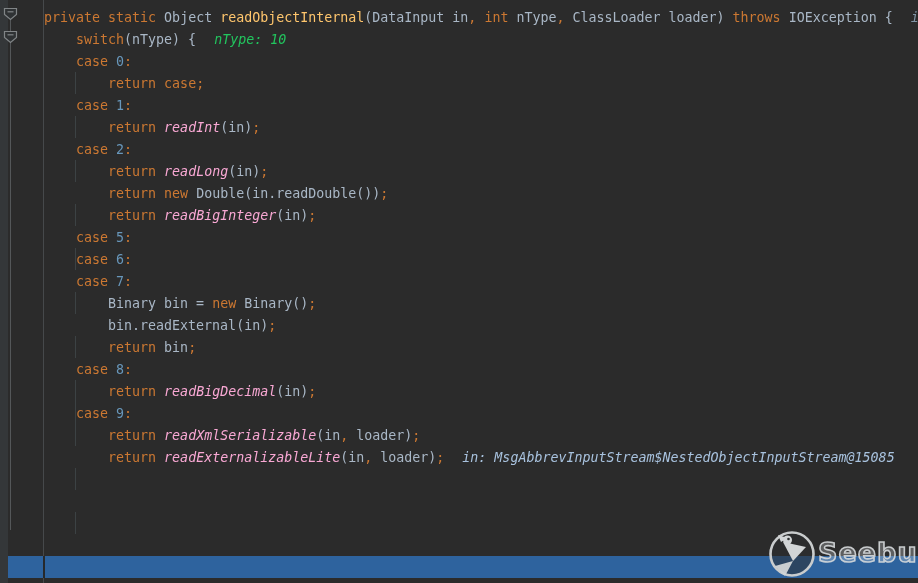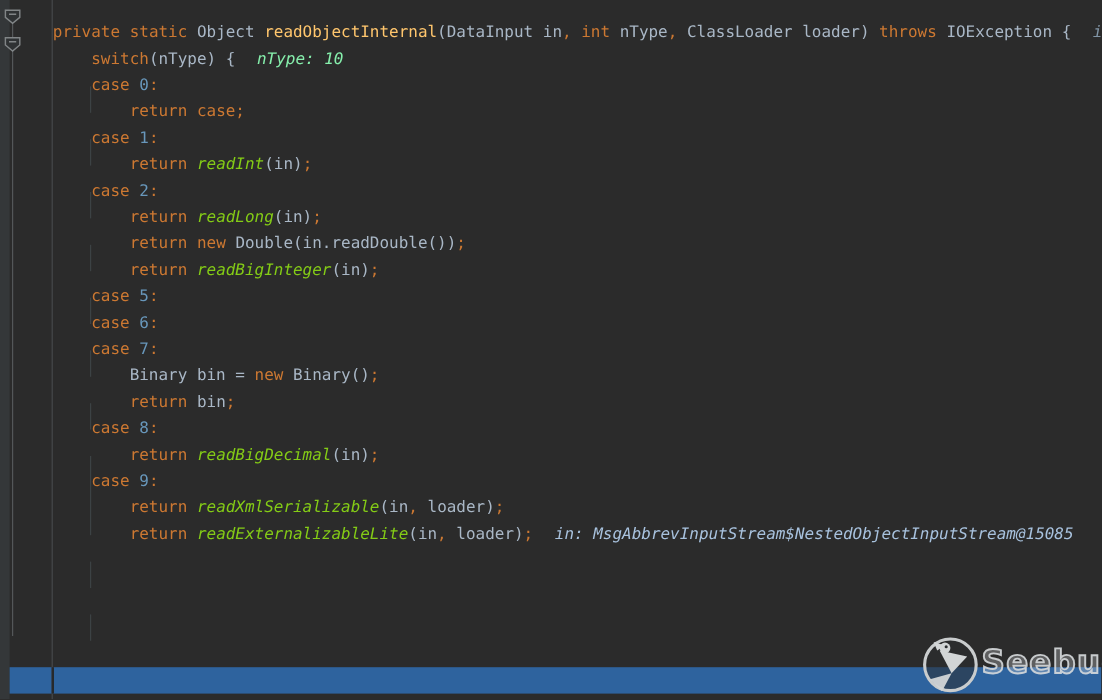--- a/index.html
+++ b/index.html
@@ -5,30 +5,30 @@
   html,body{margin:0;padding:0;background:#2b2b2b;}
   #stage{position:relative;width:918px;height:583px;background:#2b2b2b;overflow:hidden;
          font-family:"DejaVu Sans Mono",monospace;}
   .ide-strip{position:absolute;left:0;top:0;width:8px;height:583px;background:#343739;}
   .fold-region-line{position:absolute;left:10px;top:20px;width:1px;height:510px;background:#545759;}
   .gutter-separator{position:absolute;left:43px;top:0;width:1px;height:583px;background:#46494b;z-index:3;}
   .fold-icon{position:absolute;left:3px;z-index:4;}
   .exec-bar{position:absolute;left:8px;width:910px;height:22px;background:#2e639e;z-index:0;}
   .exec-notch{position:absolute;left:43px;width:2px;height:22px;background:#26292c;z-index:3;}
   .guide{position:absolute;left:75px;width:1px;background:#3c4244;z-index:1;}
-  .code-area{position:absolute;left:0;top:17px;width:918px;z-index:2;}
+  .code-area{position:absolute;left:0;top:7px;width:918px;z-index:2;}
   .code-line{height:22px;line-height:22px;white-space:pre;font-size:13.3px;padding-left:44px;color:#a9b7c6;}
   .tk-kw{color:#cc7832;}
   .tk-num{color:#6897bb;}
-  .tk-call{color:#84cc16;font-style:italic;}
+  .tk-call{color:#f9a8d4;font-style:italic;}
   .tk-decl{color:#ffc66d;}
   .tk-pl{color:#a9b7c6;}
   .tk-op{color:#cc7832;}
   .hint{font-style:italic;display:inline-block;margin-left:18px;}
-  .hint-gray{color:#86efac;}
+  .hint-gray{color:#22c55e;}
   .hint-blue{color:#a8c2de;}
   .hint-dim{color:#8094a5;}
   .seebug-bird{position:absolute;left:765px;top:528px;z-index:5;}
   .seebug-brand{position:absolute;left:818px;top:537px;z-index:5;
     font-family:"DejaVu Sans",sans-serif;font-weight:bold;font-size:27px;letter-spacing:1px;
     color:rgba(212,215,217,0.30);-webkit-text-stroke:1.6px rgba(214,217,219,0.90);}
 </style>
 </head>
 <body>
 
@@ -55,20 +55,21 @@
       <div class="code-line"><span class="tk-pl">    </span><span class="tk-kw">case</span><span class="tk-pl"> </span><span class="tk-num">1</span><span class="tk-op">:</span></div>
       <div class="code-line"><span class="tk-pl">        </span><span class="tk-kw">return</span><span class="tk-pl"> </span><span class="tk-call">readInt</span><span class="tk-pl">(in)</span><span class="tk-op">;</span></div>
       <div class="code-line"><span class="tk-pl">    </span><span class="tk-kw">case</span><span class="tk-pl"> </span><span class="tk-num">2</span><span class="tk-op">:</span></div>
       <div class="code-line"><span class="tk-pl">        </span><span class="tk-kw">return</span><span class="tk-pl"> </span><span class="tk-call">readLong</span><span class="tk-pl">(in)</span><span class="tk-op">;</span></div>
       <div class="code-line"><span class="tk-pl">        </span><span class="tk-kw">return</span><span class="tk-pl"> </span><span class="tk-kw">new</span><span class="tk-pl"> Double(in.readDouble())</span><span class="tk-op">;</span></div>
       <div class="code-line"><span class="tk-pl">        </span><span class="tk-kw">return</span><span class="tk-pl"> </span><span class="tk-call">readBigInteger</span><span class="tk-pl">(in)</span><span class="tk-op">;</span></div>
       <div class="code-line"><span class="tk-pl">    </span><span class="tk-kw">case</span><span class="tk-pl"> </span><span class="tk-num">5</span><span class="tk-op">:</span></div>
       <div class="code-line"><span class="tk-pl">    </span><span class="tk-kw">case</span><span class="tk-pl"> </span><span class="tk-num">6</span><span class="tk-op">:</span></div>
       <div class="code-line"><span class="tk-pl">    </span><span class="tk-kw">case</span><span class="tk-pl"> </span><span class="tk-num">7</span><span class="tk-op">:</span></div>
       <div class="code-line"><span class="tk-pl">        Binary bin = </span><span class="tk-kw">new</span><span class="tk-pl"> Binary()</span><span class="tk-op">;</span></div>
+      <div class="code-line"><span class="tk-pl">        bin.readExternal(in)</span><span class="tk-op">;</span></div>
       <div class="code-line"><span class="tk-pl">        </span><span class="tk-kw">return</span><span class="tk-pl"> bin</span><span class="tk-op">;</span></div>
       <div class="code-line"><span class="tk-pl">    </span><span class="tk-kw">case</span><span class="tk-pl"> </span><span class="tk-num">8</span><span class="tk-op">:</span></div>
       <div class="code-line"><span class="tk-pl">        </span><span class="tk-kw">return</span><span class="tk-pl"> </span><span class="tk-call">readBigDecimal</span><span class="tk-pl">(in)</span><span class="tk-op">;</span></div>
       <div class="code-line"><span class="tk-pl">    </span><span class="tk-kw">case</span><span class="tk-pl"> </span><span class="tk-num">9</span><span class="tk-op">:</span></div>
       <div class="code-line"><span class="tk-pl">        </span><span class="tk-kw">return</span><span class="tk-pl"> </span><span class="tk-call">readXmlSerializable</span><span class="tk-pl">(in</span><span class="tk-op">,</span><span class="tk-pl"> loader)</span><span class="tk-op">;</span></div>
       <div class="code-line"><span class="tk-pl">        </span><span class="tk-kw">return</span><span class="tk-pl"> </span><span class="tk-call">readExternalizableLite</span><span class="tk-pl">(in</span><span class="tk-op">,</span><span class="tk-pl"> loader)</span><span class="tk-op">;</span><span class="hint hint-blue">in: MsgAbbrevInputStream$NestedObjectInputStream@15085</span></div>
     </div>
 
   <svg class="seebug-bird" width="54" height="55" viewBox="0 0 54 55">
     <circle cx="27" cy="26" r="21.5" fill="rgba(43,46,48,0.55)" stroke="#c9cccd" stroke-width="2.6"></circle>

